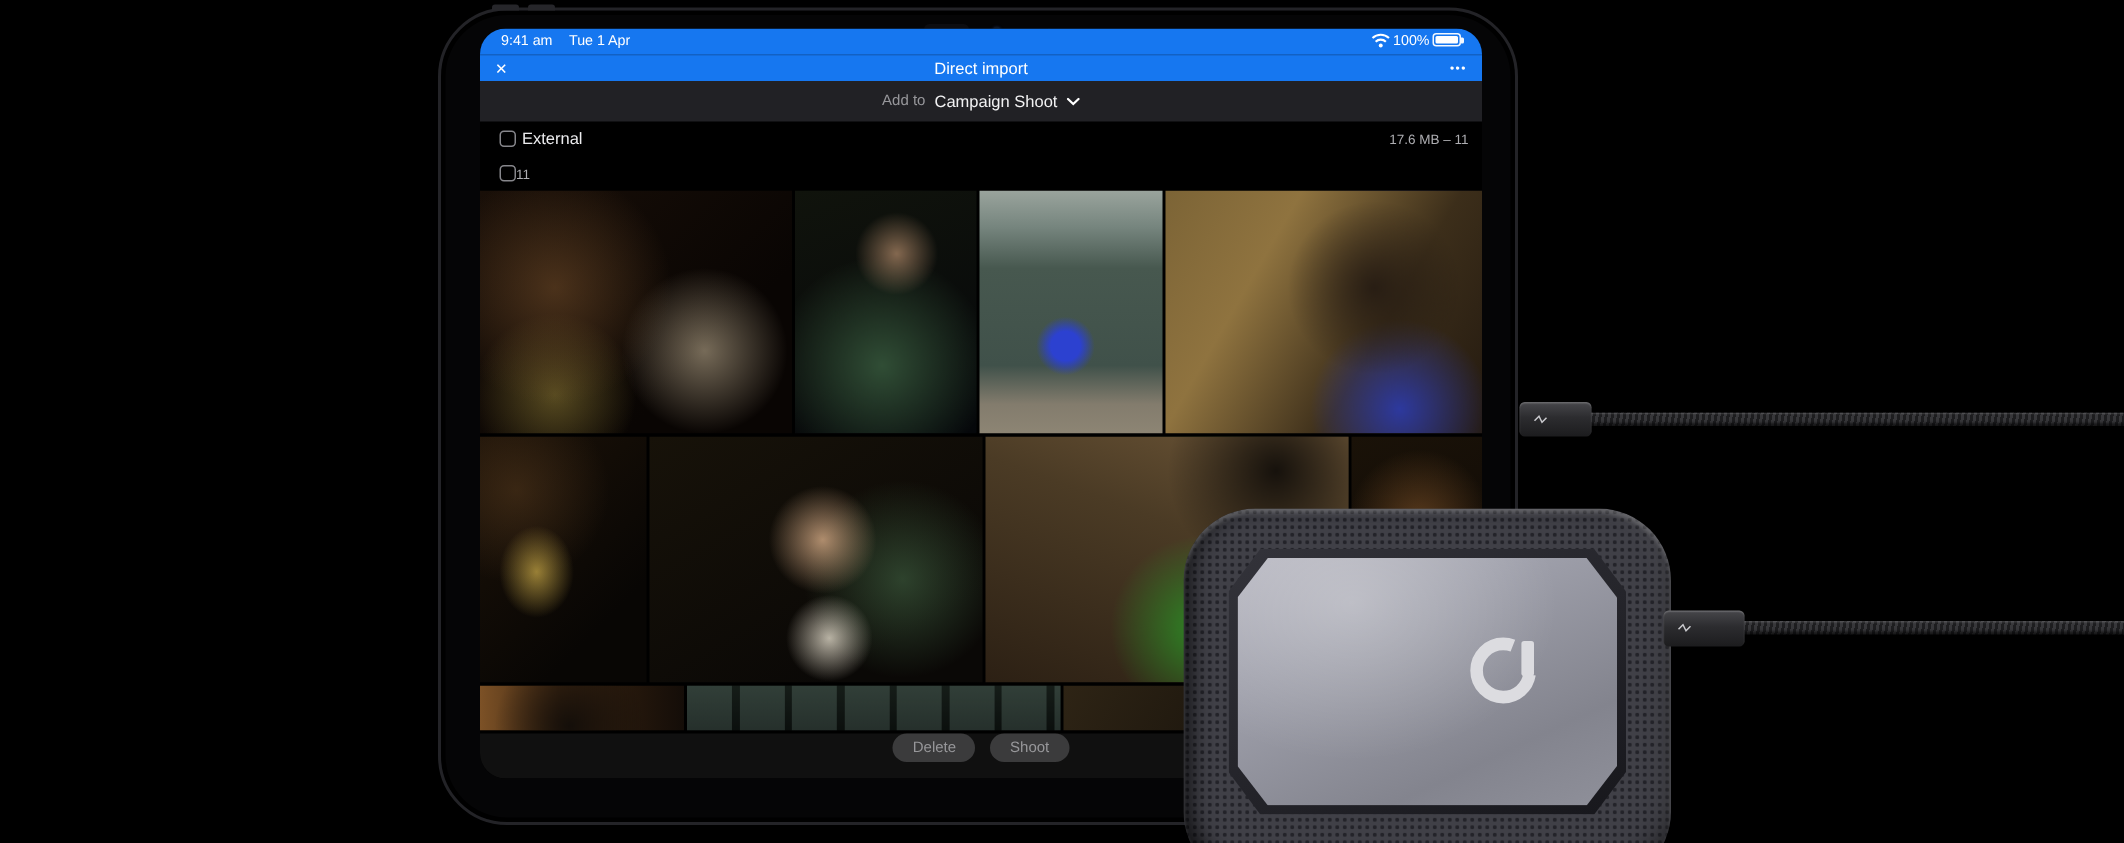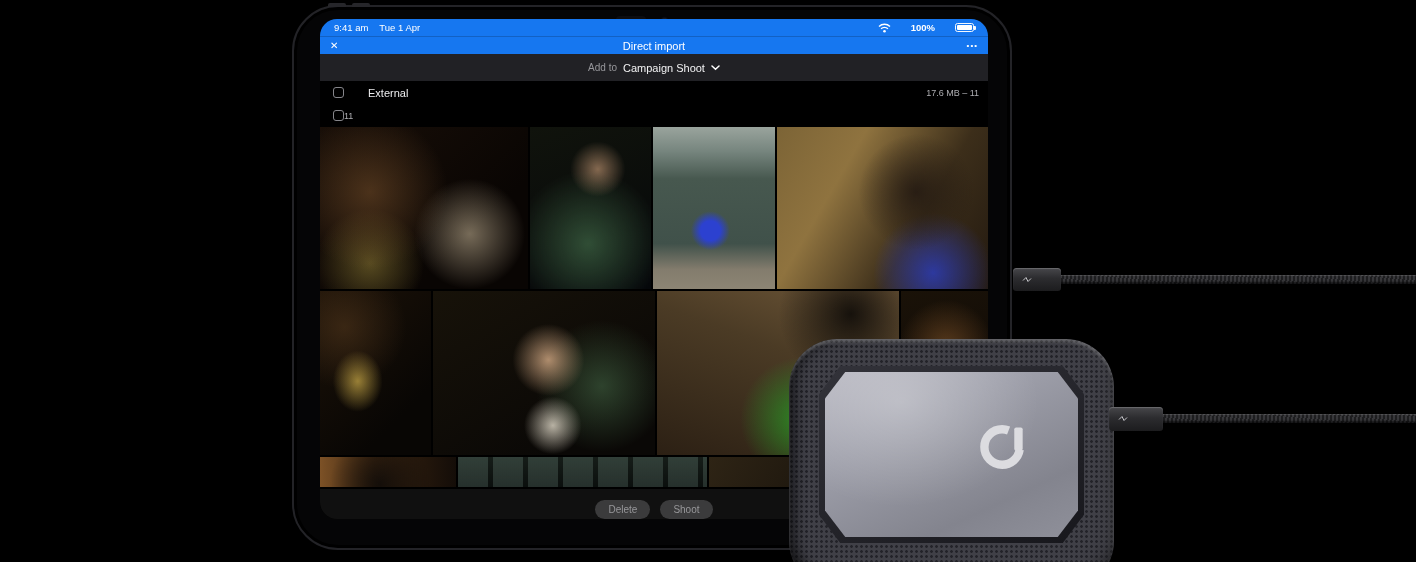--- a/index.html
+++ b/index.html
@@ -19,21 +19,21 @@
 
   
   .screen { position:absolute; left:26px; top:12px; width:668px; height:500px;
             background:#000; border-radius:17px; overflow:hidden;
             display:flex; flex-direction:column; }
 
   .statusbar { height:17px; background:var(--accent-blue,#1677F0); color:#fff;
                display:flex; align-items:center; justify-content:space-between;
                padding:0 14px; font-size:9.5px; flex:0 0 auto; }
   .sb-left { display:flex; gap:11px; }
-  .sb-right{ display:flex; align-items:center; gap:20px;font-weight:bold; }
+  .sb-right{ display:flex; gap:2px; }
   .battery { width:19px; height:9px; border:1px solid rgba(255,255,255,.95); border-radius:2.5px;
              position:relative; }
   .battery::before { content:""; position:absolute; inset:1px; background:#fff; border-radius:1px; }
   .battery::after  { content:""; position:absolute; right:-3px; top:2px; width:2px; height:4px;
                      background:rgba(255,255,255,.95); border-radius:0 1px 1px 0; }
 
   .appbar { height:18px; background:var(--accent-blue,#1677F0); color:#fff; position:relative;
             display:flex; align-items:center; justify-content:center;
             border-top:1px solid rgba(0,0,0,.18); flex:0 0 auto; }
   .appbar .title { font-size:11px; }
@@ -43,28 +43,28 @@
                font-size:8px; letter-spacing:1px; cursor:pointer; }
 
   .addto { height:27px; background:var(--bar-bg,#212125); display:flex; align-items:center;
            justify-content:center; gap:6px; font-size:11px; flex:0 0 auto; }
   .addto .lbl { color:#97979b; font-size:10px; }
   .addto .val { color:#f2f2f3; }
 
   .source-list { flex:0 0 auto; }
   .source-row { height:23px; display:flex; align-items:center; padding:0 9px 0 13px; cursor:pointer; }
   .checkbox { width:11px; height:11px; border:1.5px solid #86868b; border-radius:3px; flex:0 0 auto; }
-  .source-row .lab { color:#ececee; font-size:11px; margin-left:24px; flex:1; }
+  .source-row .lab { color:#ececee; font-size:11px; margin-left:4px; flex:1; }
   .source-row .det { color:#aeaeb2; font-size:9px;text-align:right; }
 
   .grid { flex:0 0 auto; background:#000; }
   .grid-row { display:flex; gap:2px; margin-bottom:2px; overflow:hidden; }
   .tile { height:100%; }
 
-  .footerbar { flex:1; display:flex; align-items:flex-end; justify-content:center; gap:10px;
+  .footerbar { flex:1; display:flex; align-items:flex-start; justify-content:center; gap:10px;
                background:#101010; }
   .pill-btn { background:var(--button-bg,#3b3b3c); color:var(--button-text,#97979a);
               font-size:10px; padding:4px 13px; border-radius:12px; border:none;
               font-family:inherit; cursor:pointer; }
 
   
   .cable { position:absolute; height:9px;
            background:repeating-linear-gradient(100deg,#37373a 0 2px,#1d1d1f 2px 4px);
            box-shadow:inset 0 1px 1px rgba(255,255,255,.15), inset 0 -2px 2px rgba(0,0,0,.6); }
   .cable-top   { left:1056px; top:275px; width:360px; z-index:2; }

